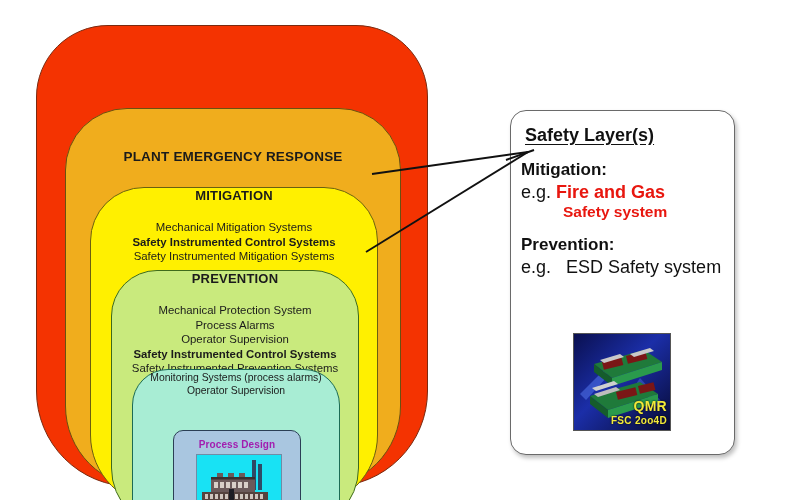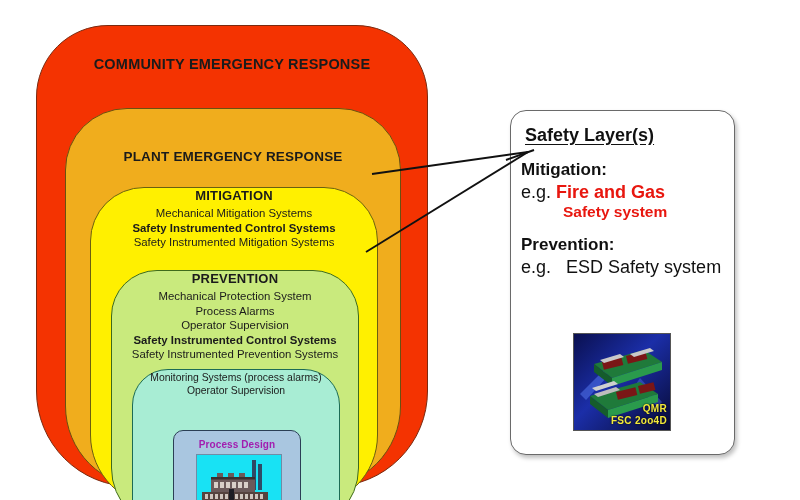--- a/index.html
+++ b/index.html
@@ -64,21 +64,21 @@
     font-weight: bold;
     color: #1b1b1b;
     letter-spacing: 0.2px;
   }
   .l1-title { font-size: 14.5px; padding-top: 30px; }
   .l2-title { font-size: 13.5px; padding-top: 40px; }
   .l3-title { font-size: 13px;   }
   .l4-title { font-size: 13px;   }
 
   .layer-lines {
-    margin-top: 3px;
+    margin-top: 17px;
     font-size: 11.4px;
     line-height: 14.5px;
     color: #1b1b1b;
   }
   .layer-lines .bold { font-weight: bold; }
 
   .l5-title {
     font-size: 11.3px;
     font-weight: bold;
     color: #1b1b1b;
@@ -167,42 +167,41 @@
     background: #0b1146;
     border: 1px solid #555;
     overflow: hidden;
   }
   .hw-label {
     position: absolute;
     right: 3px;
     color: #f2e93a;
     font-family: "Liberation Sans", sans-serif;
     font-weight: bold;
-    font-size: 10px;
+    font-size: 14px;
     letter-spacing: 0.3px;
     text-shadow: 0 0 2px #000;
   }
   .hw-label-1 { bottom: 16px; }
   .hw-label-2 { bottom: 4px;  font-size: 10px; }
 
   
   .leaders {
     position: absolute;
     left: 0; top: 0;
     width: 800px; height: 500px;
     pointer-events: none;
   }
 </style>
 </head>
 <body>
 
 <div id="page">
 
   <div class="layer layer-l1">
-    <div class="layer-title l1-title">COMMUNITY EMERGENCY RESPONSE</div>
 
     <div class="layer layer-l2">
       <div class="layer-title l2-title">PLANT EMERGENCY RESPONSE</div>
 
       <div class="layer layer-l3">
         <div class="layer-title l3-title">MITIGATION</div>
         <div class="layer-lines">
           <div>Mechanical Mitigation Systems</div>
           <div class="bold">Safety Instrumented Control Systems</div>
           <div>Safety Instrumented Mitigation Systems</div>

